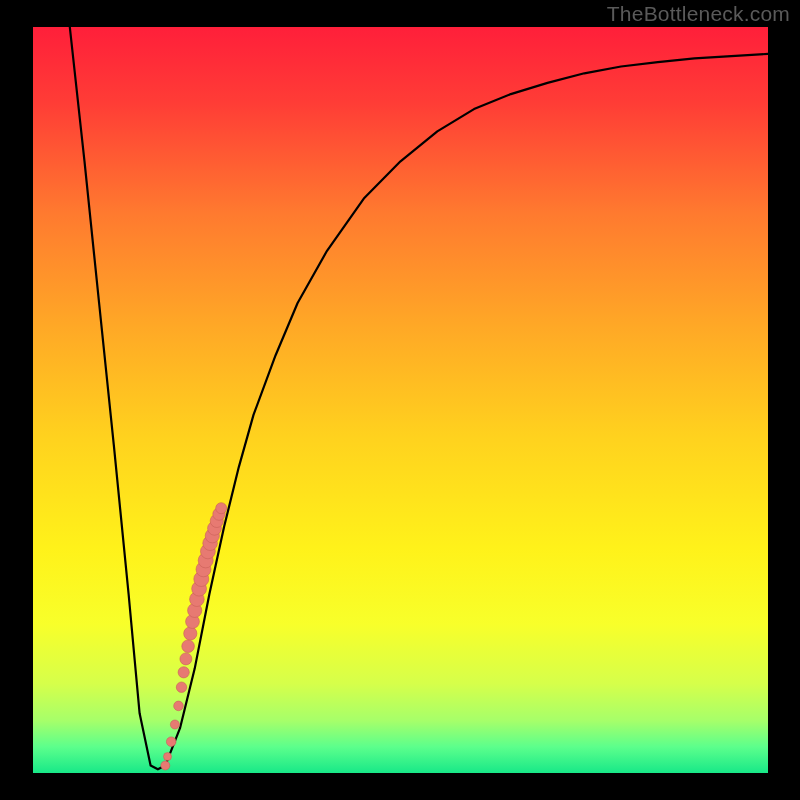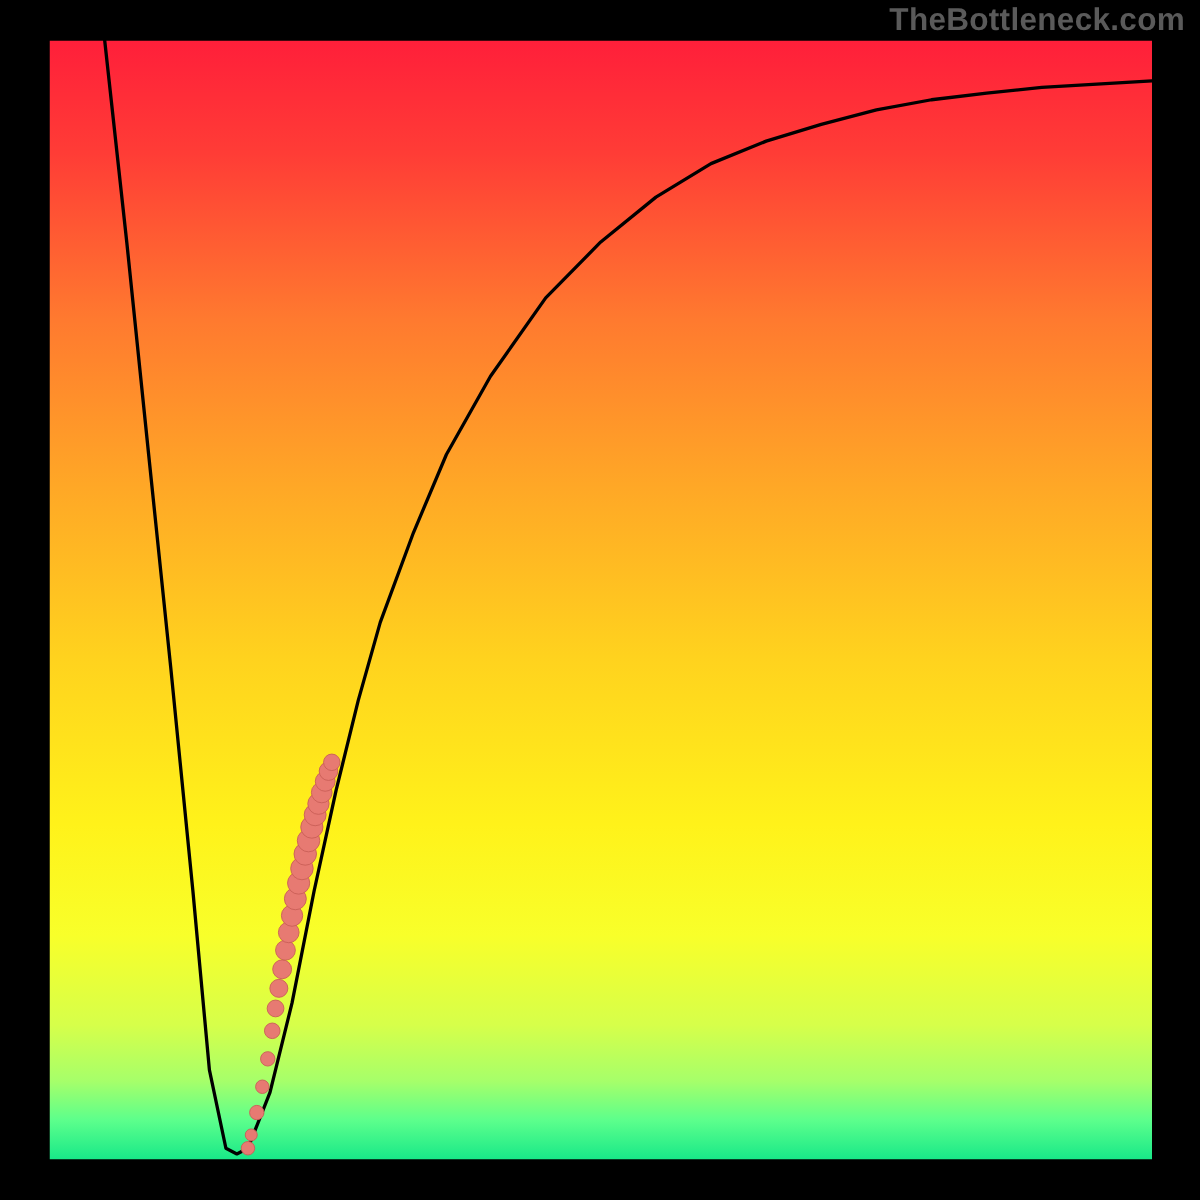--- a/index.html
+++ b/index.html
@@ -19,21 +19,21 @@
     position: absolute;
     top: 0;
     left: 0;
   }
   .watermark {
     position: absolute;
     top: 2px;
     right: 10px;
     font-family: Arial, Helvetica, sans-serif;
     font-size: 21px;
-    font-weight: 700;
+    font-weight: 400;
     color: #5a5a5a;
     letter-spacing: 0.2px;
     user-select: none;
   }
 </style>
 </head>
 <body>
 
 <div class="stage">
   <svg id="svg" width="800" height="800" viewBox="0 0 800 800">

